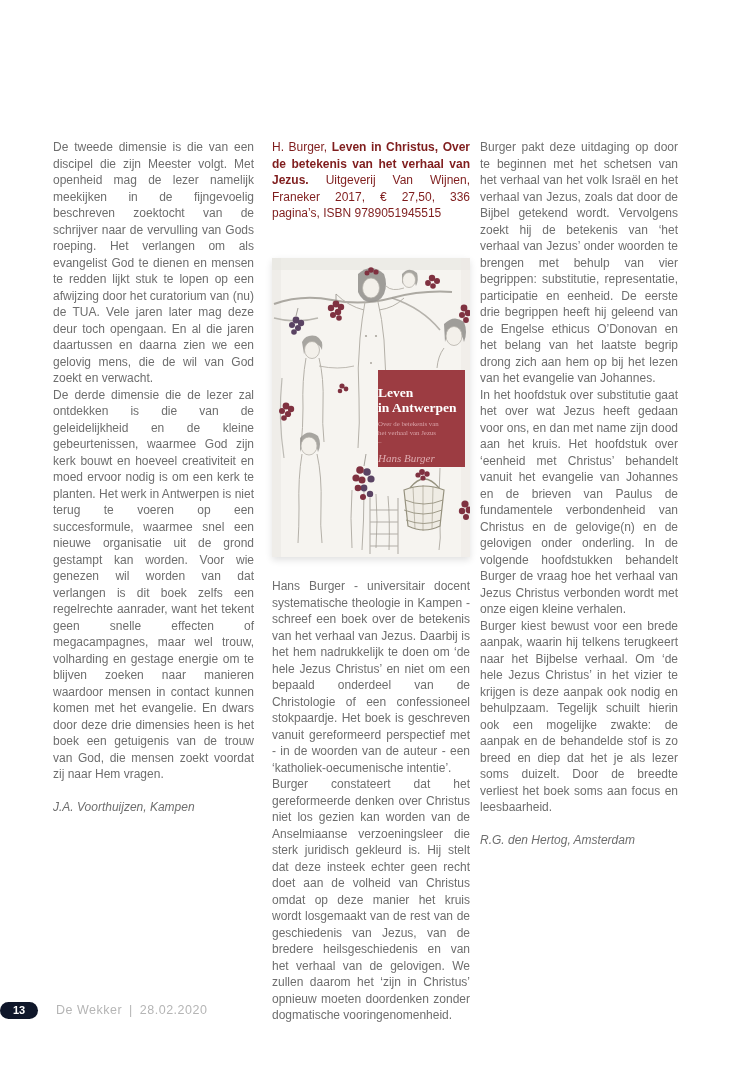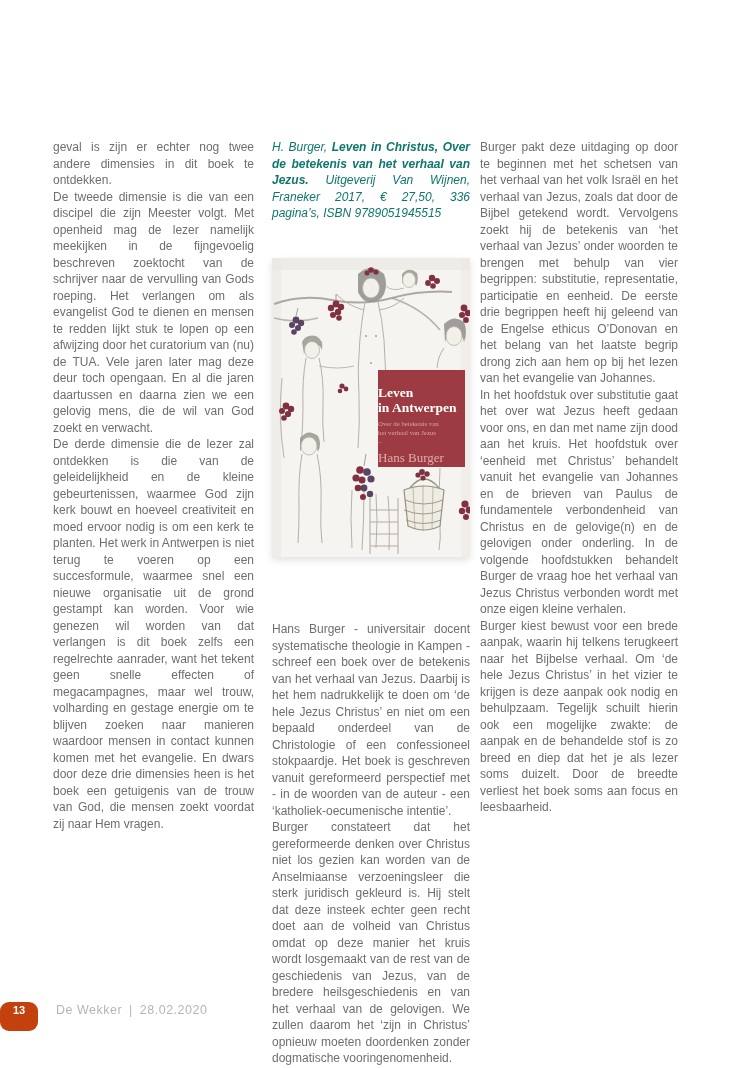--- a/index.html
+++ b/index.html
@@ -18,21 +18,21 @@
     line-height: 16.5px;
     color: #6e6e6e;
     text-align: justify;
   }
   .col p { margin: 0; }
   .col-left  { left: 53px;  width: 201px; }
   .col-mid   { left: 272px; width: 198px; }
   .col-right { left: 480px; width: 198px; }
   .signature { margin-top: 16.5px !important; font-style: italic; }
 
-  .book-ref { color: #0f766e; font-style: italic; }
+  .book-ref { color: #7f1d1d; }
   .book-ref .bold { font-weight: bold; }
 
   .cover-wrap {
     position: absolute;
     top: 119px; left: 0;
     width: 198px; height: 299px;
     box-shadow: 0 3px 7px rgba(0,0,0,0.12);
     background: #f6f4f0;
   }
   .cover-wrap svg { position: absolute; top: 0; left: 0; }
@@ -43,30 +43,30 @@
     background: #9c3c42;
     color: #ffffff;
     text-align: left;
     box-sizing: border-box;
     padding-top: 15px;
     font-family: "Liberation Serif", serif;
   }
   .bc-title  { font-size: 13.5px; font-weight: bold; line-height: 15px; }
   .bc-sub    { margin-top: 5px; font-size: 6.8px; line-height: 8.5px; color: #d9a2a7; }
   .bc-div    { margin-top: 2px; font-size: 7px; line-height: 7px; color: #d9a2a7; }
-  .bc-author { margin-top: 4px; font-size: 13px; color: #dfadb1; }
-
-  .mid-body { position: absolute; top: 439px; left: 0; width: 198px; margin-top: 43px; }
+  .bc-author { margin-top: 4px; font-size: 11px; font-style: italic; color: #dfadb1; }
+
+  .mid-body { position: absolute; top: 439px; left: 0; width: 198px; }
 
   .page-badge {
     position: absolute;
     left: 0; top: 1002px;
-    width: 38px; height: 29px;
+    width: 38px; height: 17px;
     border-radius: 9px;
-    background: #c2410c;
+    background: #0f172a;
     color: #ffffff;
     font-size: 11px;
     font-weight: bold;
     text-align: center;
     line-height: 17px;
   }
   .footer-line {
     position: absolute;
     left: 56px; top: 1002px;
     height: 17px; line-height: 17px;
@@ -76,23 +76,23 @@
     text-align: center;
   }
   .footer-line .sep { margin: 0 7px; }
 </style>
 </head>
 <body>
 
 <div class="page">
 
   <div class="col col-left">
-    <p>geval is zijn er echter nog twee andere dimensies in dit boek te ontdekken.</p>
     <p>De tweede dimensie is die van een discipel die zijn Meester volgt. Met openheid mag de lezer namelijk meekijken in de fijngevoelig beschreven zoektocht van de schrijver naar de vervulling van Gods roeping. Het verlangen om als evangelist God te dienen en mensen te redden lijkt stuk te lopen op een afwijzing door het curatorium van (nu) de TUA. Vele jaren later mag deze deur toch opengaan. En al die jaren daartussen en daarna zien we een gelovig mens, die de wil van God zoekt en verwacht.</p>
     <p>De derde dimensie die de lezer zal ontdekken is die van de geleidelijkheid en de kleine gebeurtenissen, waarmee God zijn kerk bouwt en hoeveel creativiteit en moed ervoor nodig is om een kerk te planten. Het werk in Antwerpen is niet terug te voeren op een succesformule, waarmee snel een nieuwe organisatie uit de grond gestampt kan worden. Voor wie genezen wil worden van dat verlangen is dit boek zelfs een regelrechte aanrader, want het tekent geen snelle effecten of megacampagnes, maar wel trouw, volharding en gestage energie om te blijven zoeken naar manieren waardoor mensen in contact kunnen komen met het evangelie. En dwars door deze drie dimensies heen is het boek een getuigenis van de trouw van God, die mensen zoekt voordat zij naar Hem vragen.</p>
+    <p class="signature">J.A. Voorthuijzen, Kampen</p>
   </div>
 
   <div class="col col-mid">
     <p class="book-ref">
       <span>H. Burger,</span>
       <span class="bold">Leven in Christus, Over de betekenis van het verhaal van Jezus.</span>
       <span>Uitgeverij Van Wijnen, Franeker 2017, € 27,50, 336 pagina’s, ISBN 9789051945515</span>
     </p>
 
     <div class="cover-wrap">
@@ -220,20 +220,21 @@
     <div class="mid-body">
       <p>Hans Burger - universitair docent systematische theologie in Kampen - schreef een boek over de betekenis van het verhaal van Jezus. Daarbij is het hem nadrukkelijk te doen om ‘de hele Jezus Christus’ en niet om een bepaald onderdeel van de Christologie of een confessioneel stokpaardje. Het boek is geschreven vanuit gereformeerd perspectief met - in de woorden van de auteur - een ‘katholiek-oecumenische intentie’.</p>
       <p>Burger constateert dat het gereformeerde denken over Christus niet los gezien kan worden van de Anselmiaanse verzoeningsleer die sterk juridisch gekleurd is. Hij stelt dat deze insteek echter geen recht doet aan de volheid van Christus omdat op deze manier het kruis wordt losgemaakt van de rest van de geschiedenis van Jezus, van de bredere heilsgeschiedenis en van het verhaal van de gelovigen. We zullen daarom het ‘zijn in Christus’ opnieuw moeten doordenken zonder dogmatische vooringenomenheid.</p>
     </div>
   </div>
 
   <div class="col col-right">
     <p>Burger pakt deze uitdaging op door te beginnen met het schetsen van het verhaal van het volk Israël en het verhaal van Jezus, zoals dat door de Bijbel getekend wordt. Vervolgens zoekt hij de betekenis van ‘het verhaal van Jezus’ onder woorden te brengen met behulp van vier begrippen: substitutie, representatie, participatie en eenheid. De eerste drie begrippen heeft hij geleend van de Engelse ethicus O’Donovan en het belang van het laatste begrip drong zich aan hem op bij het lezen van het evangelie van Johannes.</p>
     <p>In het hoofdstuk over substitutie gaat het over wat Jezus heeft gedaan voor ons, en dan met name zijn dood aan het kruis. Het hoofdstuk over ‘eenheid met Christus’ behandelt vanuit het evangelie van Johannes en de brieven van Paulus de fundamentele verbondenheid van Christus en de gelovige(n) en de gelovigen onder onderling. In de volgende hoofdstukken behandelt Burger de vraag hoe het verhaal van Jezus Christus verbonden wordt met onze eigen kleine verhalen.</p>
     <p>Burger kiest bewust voor een brede aanpak, waarin hij telkens terugkeert naar het Bijbelse verhaal. Om ‘de hele Jezus Christus’ in het vizier te krijgen is deze aanpak ook nodig en behulpzaam. Tegelijk schuilt hierin ook een mogelijke zwakte: de aanpak en de behandelde stof is zo breed en diep dat het je als lezer soms duizelt. Door de breedte verliest het boek soms aan focus en leesbaarheid.</p>
+    <p class="signature">R.G. den Hertog, Amsterdam</p>
   </div>
 
   <div class="page-badge">13</div>
   <div class="footer-line">
     <span>De Wekker</span><span class="sep">|</span><span>28.02.2020</span>
   </div>
 
 </div>
 
 </body></html>

